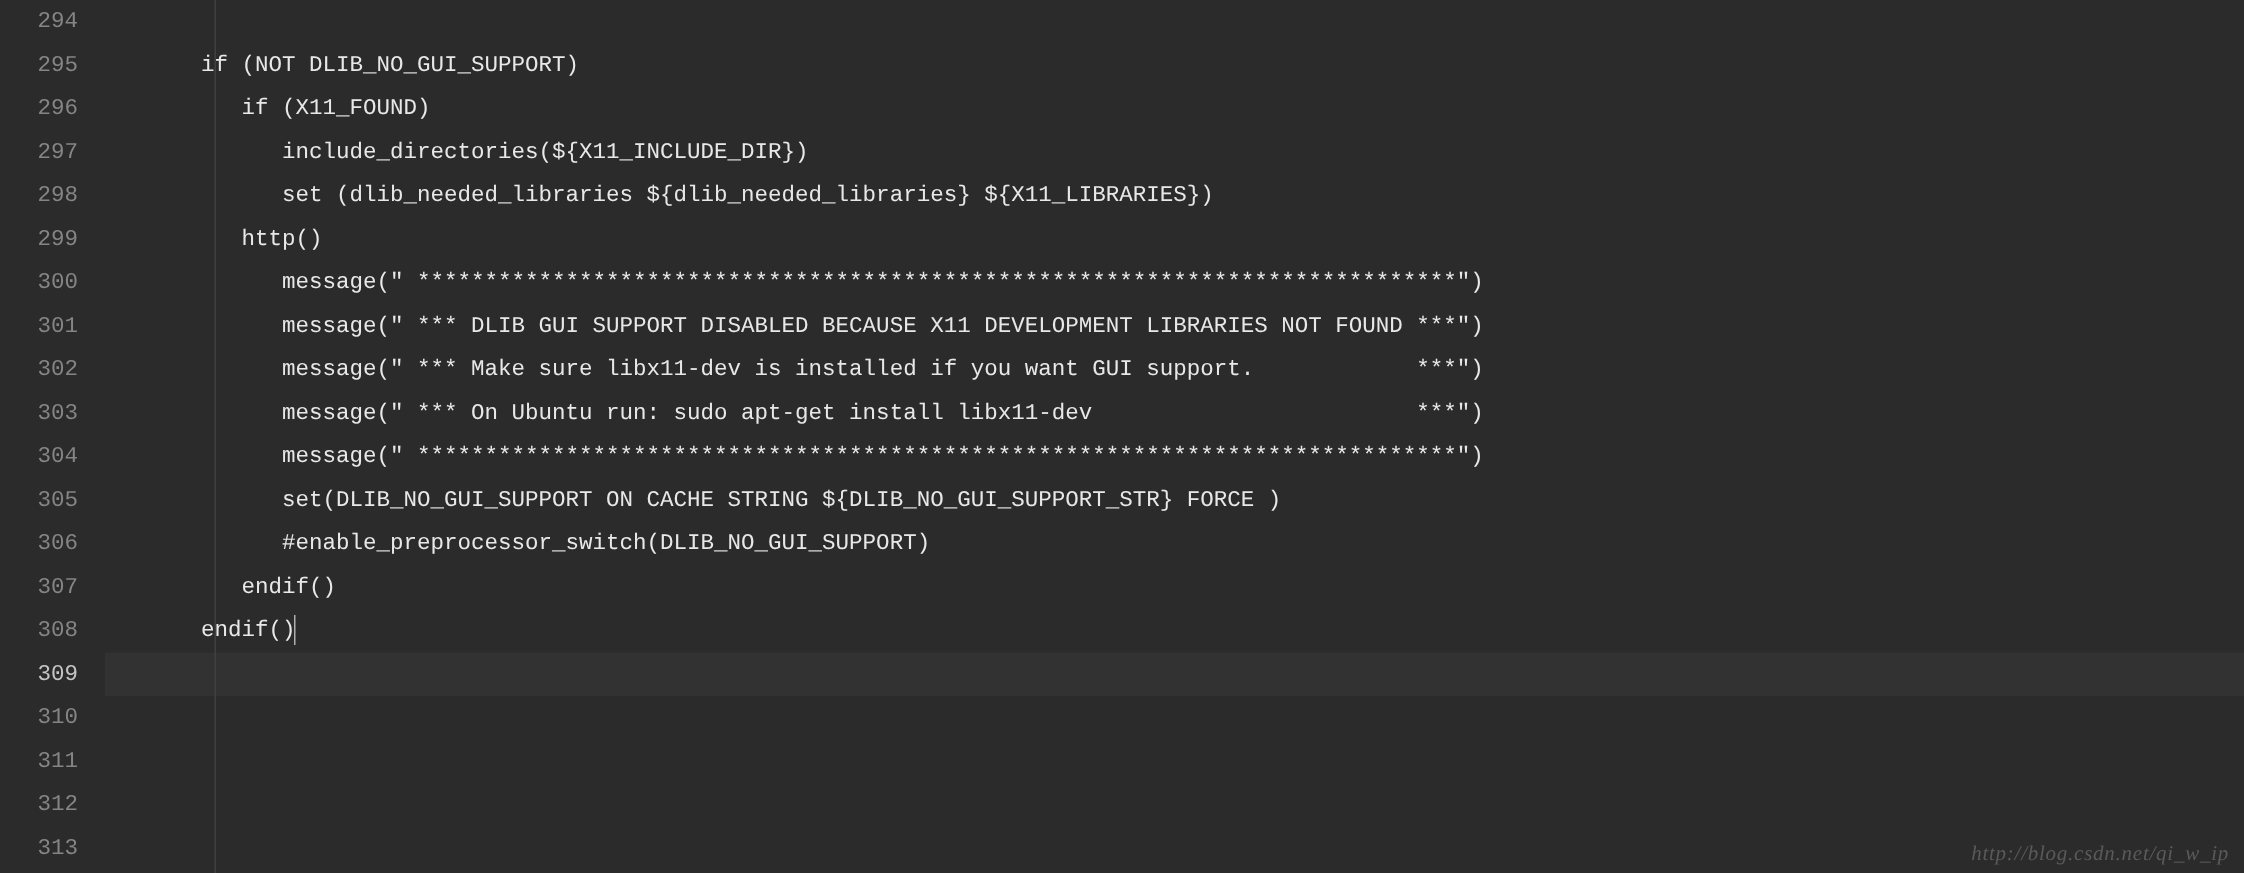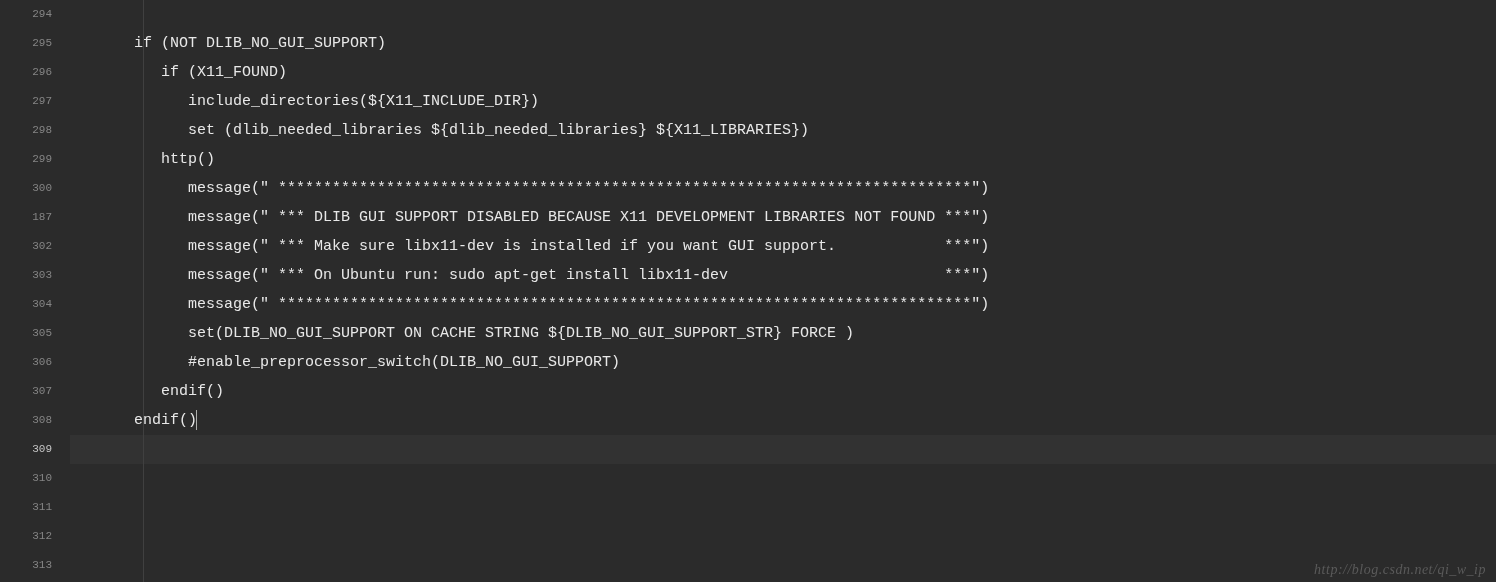--- a/index.html
+++ b/index.html
@@ -26,21 +26,21 @@
       color: #858585;
       text-align: right;
       padding-right: 18px;
       padding-left: 18px;
       user-select: none;
       min-width: 70px;
     }
     .line-number {
       height: 29px;
       line-height: 29px;
-      font-size: 11px;
+      font-size: 15px;
     }
     .line-number.active {
       color: #c6c6c6;
     }
     .code-area {
       flex: 1;
       position: relative;
       padding-left: 10px;
     }
     .code-line {
@@ -96,21 +96,21 @@
 
 <div class="editor">
   <div class="gutter">
       <div class="line-number">294</div>
       <div class="line-number">295</div>
       <div class="line-number">296</div>
       <div class="line-number">297</div>
       <div class="line-number">298</div>
       <div class="line-number">299</div>
       <div class="line-number">300</div>
-      <div class="line-number">187</div>
+      <div class="line-number">301</div>
       <div class="line-number">302</div>
       <div class="line-number">303</div>
       <div class="line-number">304</div>
       <div class="line-number">305</div>
       <div class="line-number">306</div>
       <div class="line-number">307</div>
       <div class="line-number">308</div>
       <div class="line-number active">309</div>
       <div class="line-number">310</div>
       <div class="line-number">311</div>

